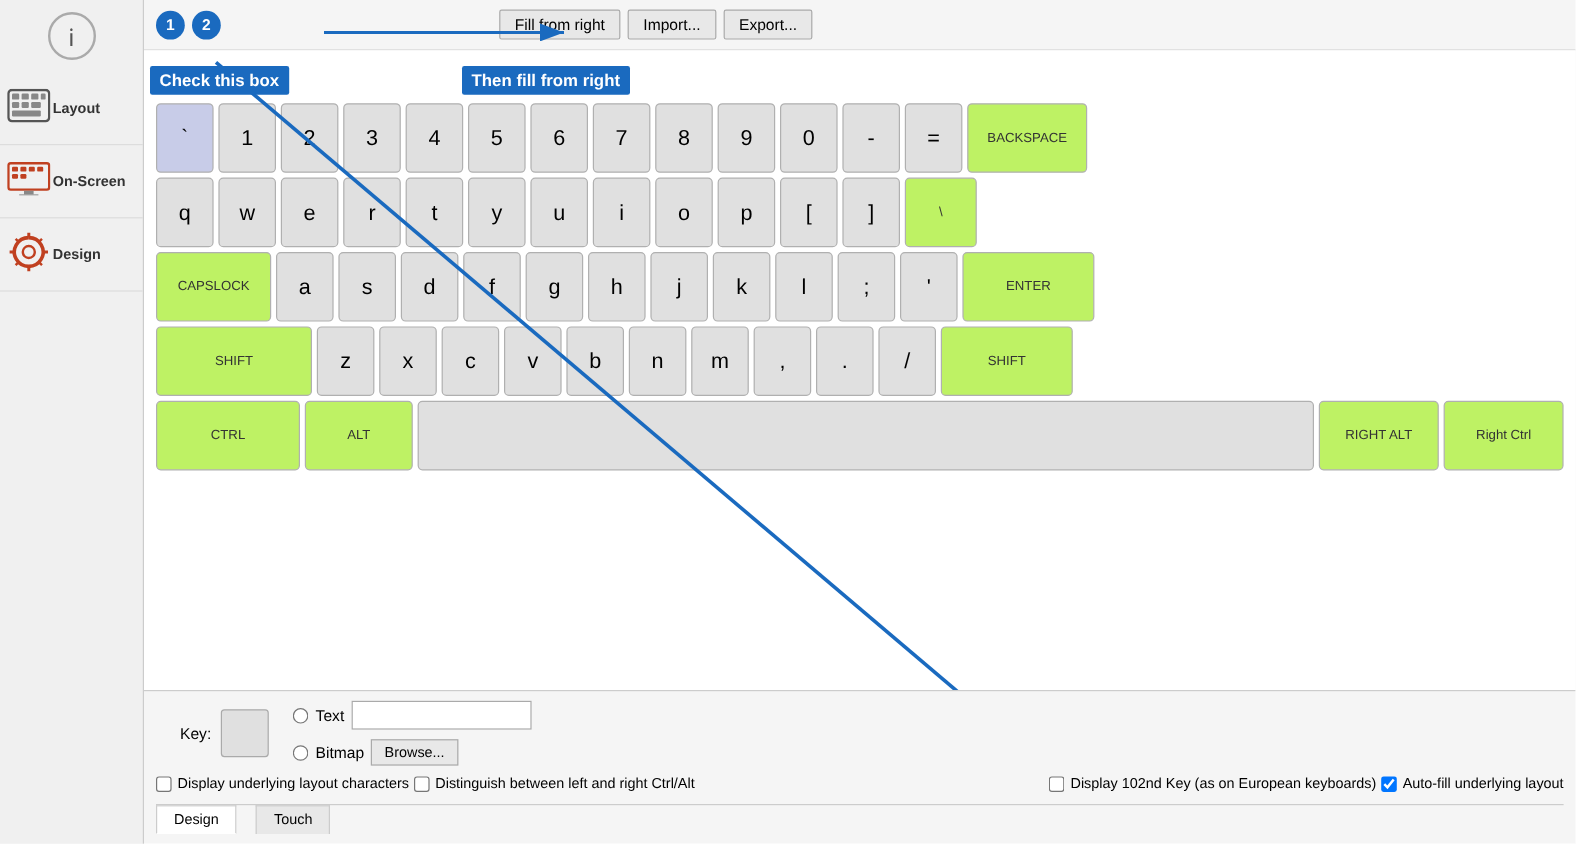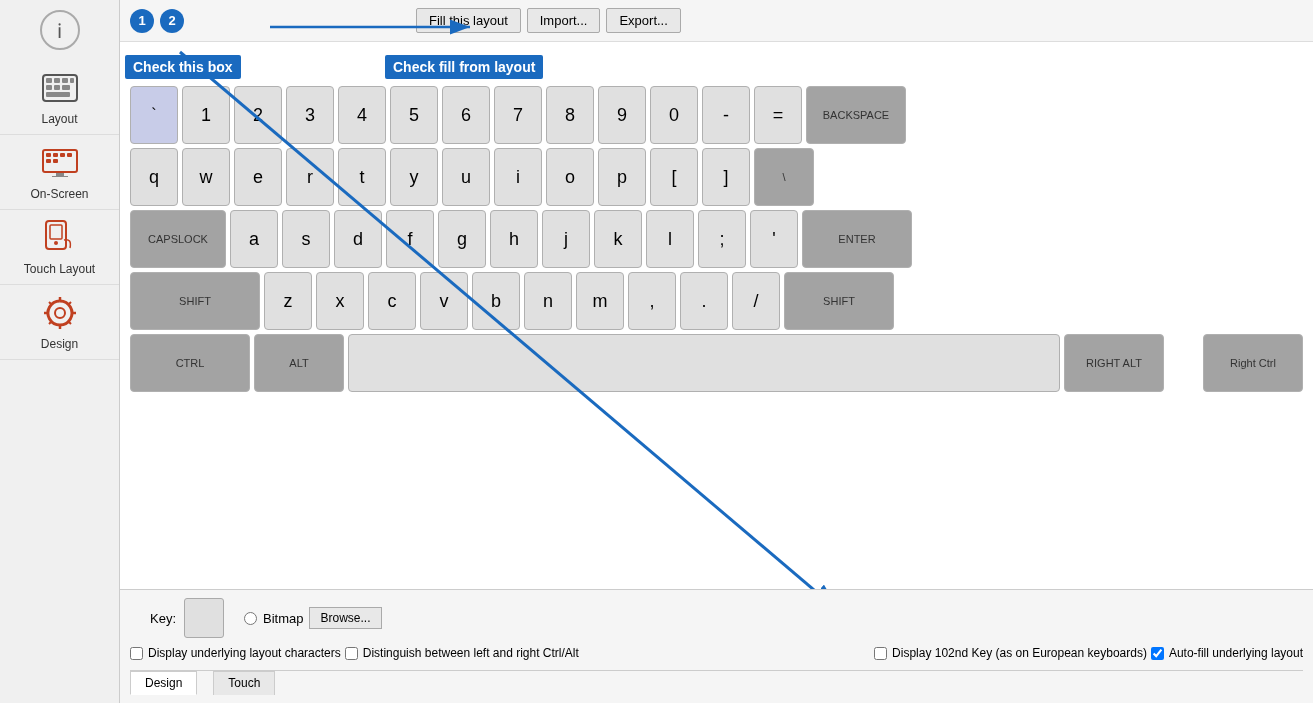--- a/index.html
+++ b/index.html
@@ -24,25 +24,25 @@
       height: 40px;
       border-radius: 50%;
       border: 2px solid #aaa;
       display: flex; align-items: center; justify-content: center;
       font-size: 20px; color: #555; cursor: pointer;
       margin-bottom: 10px;
     }
     .sidebar-item {
       width: 100%;
       display: flex;
-      flex-direction: column;
       align-items: center;
       padding: 8px 4px;
       cursor: pointer;
       border-bottom: 1px solid #ddd;
+      font-weight: bold;
     }
     .sidebar-item .icon-box {
       width: 40px; height: 40px;
       display: flex; align-items: center; justify-content: center;
       margin-bottom: 4px;
     }
     .sidebar-item .label { font-size: 12px; color: #333; text-align: center; }
 
     
     #main {
@@ -145,21 +145,21 @@
     .key-enter { min-width: 96px; }
     .key-shift-l { min-width: 130px; }
     .key-shift-r { min-width: 110px; }
     .key-backspace { min-width: 100px; }
     .key-backslash { min-width: 60px; }
     .key-ctrl { min-width: 120px; }
     .key-alt { min-width: 90px; }
     .key-space { flex: 1; min-width: 400px; }
     .key-right-alt { min-width: 100px; }
     .key-right-ctrl { min-width: 110px; }
-    .key-dark { background: #a3a3a3; }
+    .key-dark { background: #bef264; }
 
     .key-selected { background: #c8cce8; }
 
     
     .key-small { font-size: 11px; color: #333; }
 
     
     #bottom-panel {
       background: #f5f5f5;
       border-top: 1px solid #ccc;
@@ -288,31 +288,20 @@
         <rect x="11" y="10" width="5" height="4" rx="1" fill="#c04020"></rect>
         <rect x="14" y="24" width="8" height="3" fill="#888"></rect>
         <rect x="10" y="27" width="16" height="1" fill="#888"></rect>
       </svg>
     </div>
     <span class="label">On-Screen</span>
   </div>
   <div class="sidebar-item">
     <div class="icon-box">
       <svg width="36" height="36" viewBox="0 0 36 36">
-        <rect x="4" y="1" width="20" height="28" rx="3" fill="none" stroke="#c04020" stroke-width="2"></rect>
-        <rect x="8" y="5" width="12" height="14" rx="1" fill="none" stroke="#c04020" stroke-width="1.5"></rect>
-        <circle cx="14" cy="23" r="2" fill="#c04020"></circle>
-        <path d="M22 20 Q30 18 28 28" fill="none" stroke="#c04020" stroke-width="1.5"></path>
-      </svg>
-    </div>
-    <span class="label">Touch Layout</span>
-  </div>
-  <div class="sidebar-item">
-    <div class="icon-box">
-      <svg width="36" height="36" viewBox="0 0 36 36">
         <path d="M18 6 L18 6 A12 12 0 1 1 17.9 6" fill="none" stroke="#c04020" stroke-width="3"></path>
         <circle cx="18" cy="18" r="5" fill="none" stroke="#c04020" stroke-width="2"></circle>
         <path d="M18 2 L18 6 M18 30 L18 34 M2 18 L6 18 M30 18 L34 18" stroke="#c04020" stroke-width="2.5"></path>
         <path d="M7 7 L10 10 M26 26 L29 29 M7 29 L10 26 M26 10 L29 7" stroke="#c04020" stroke-width="2"></path>
       </svg>
     </div>
     <span class="label">Design</span>
   </div>
 </div>
 
@@ -325,28 +314,28 @@
     <svg width="220" height="30" style="position:absolute;left:150px;top:12px;pointer-events:none;">
       <defs>
         <marker id="arrowhead" markerWidth="8" markerHeight="6" refX="8" refY="3" orient="auto">
           <polygon points="0 0, 8 3, 0 6" fill="#1a6abf"></polygon>
         </marker>
       </defs>
       <line x1="0" y1="15" x2="200" y2="15" stroke="#1a6abf" stroke-width="2.5" marker-end="url(#arrowhead)"></line>
     </svg>
 
     <div style="width:220px;"></div>
-    <button class="toolbar-btn">Fill this layout</button>
+    <button class="toolbar-btn">Fill from right</button>
     <button class="toolbar-btn">Import...</button>
     <button class="toolbar-btn">Export...</button>
   </div>
 
   <div class="annotation-check">Check this box</div>
 
-  <div class="annotation-fill">Check fill from layout</div>
+  <div class="annotation-fill">Then fill from right</div>
 
   <div id="keyboard-area" style="padding-top: 44px;">
 
     <div class="kb-row">
       <div class="key key-selected">
           <span style="font-size:16px">`</span>
         </div>
       <div class="key">1</div>
       <div class="key">2</div>
       <div class="key">3</div>
@@ -407,21 +396,21 @@
       <div class="key">.</div>
       <div class="key">/</div>
       <div class="key key-shift-r key-dark key-small">SHIFT</div>
     </div>
 
     <div class="kb-row">
       <div class="key key-ctrl key-dark key-small">CTRL</div>
       <div class="key key-alt key-dark key-small">ALT</div>
       <div class="key key-space"></div>
       <div class="key key-right-alt key-dark key-small" style="min-width:100px;">RIGHT ALT</div>
-      <div class="key key-right-ctrl key-dark key-small" style="min-width:100px;margin-left:35px;">Right Ctrl</div>
+      <div class="key key-right-ctrl key-dark key-small" style="min-width:100px;">Right Ctrl</div>
     </div>
 
     <svg id="diagonal-arrow" style="position:absolute;top:0;left:0;width:100%;height:100%;pointer-events:none;z-index:5;">
       <defs>
         <marker id="arrowBlue" markerWidth="10" markerHeight="7" refX="10" refY="3.5" orient="auto">
           <polygon points="0 0, 10 3.5, 0 7" fill="#1a6abf"></polygon>
         </marker>
       </defs>
 
       <line x1="60" y1="10" x2="720" y2="570" stroke="#1a6abf" stroke-width="3" marker-end="url(#arrowBlue)"></line>
@@ -430,20 +419,25 @@
 
   <div id="bottom-panel">
 
     <div class="key-props-row">
       <div class="key-label-field">
         <span>Key:</span>
         <div class="key-preview"></div>
       </div>
       <div class="radio-group">
         <div class="radio-row">
+          <input type="radio" name="keytype" value="text" style="">
+          <label>Text</label>
+          <input type="text" class="text-input" style="">
+        </div>
+        <div class="radio-row">
           <input type="radio" name="keytype" value="bitmap" style="">
           <label>Bitmap</label>
           <button class="browse-btn">Browse...</button>
         </div>
       </div>
     </div>
 
     <div style="display:flex; justify-content:space-between; align-items:flex-start;">
       <div class="checkboxes-row">
         <div class="checkbox-item">

